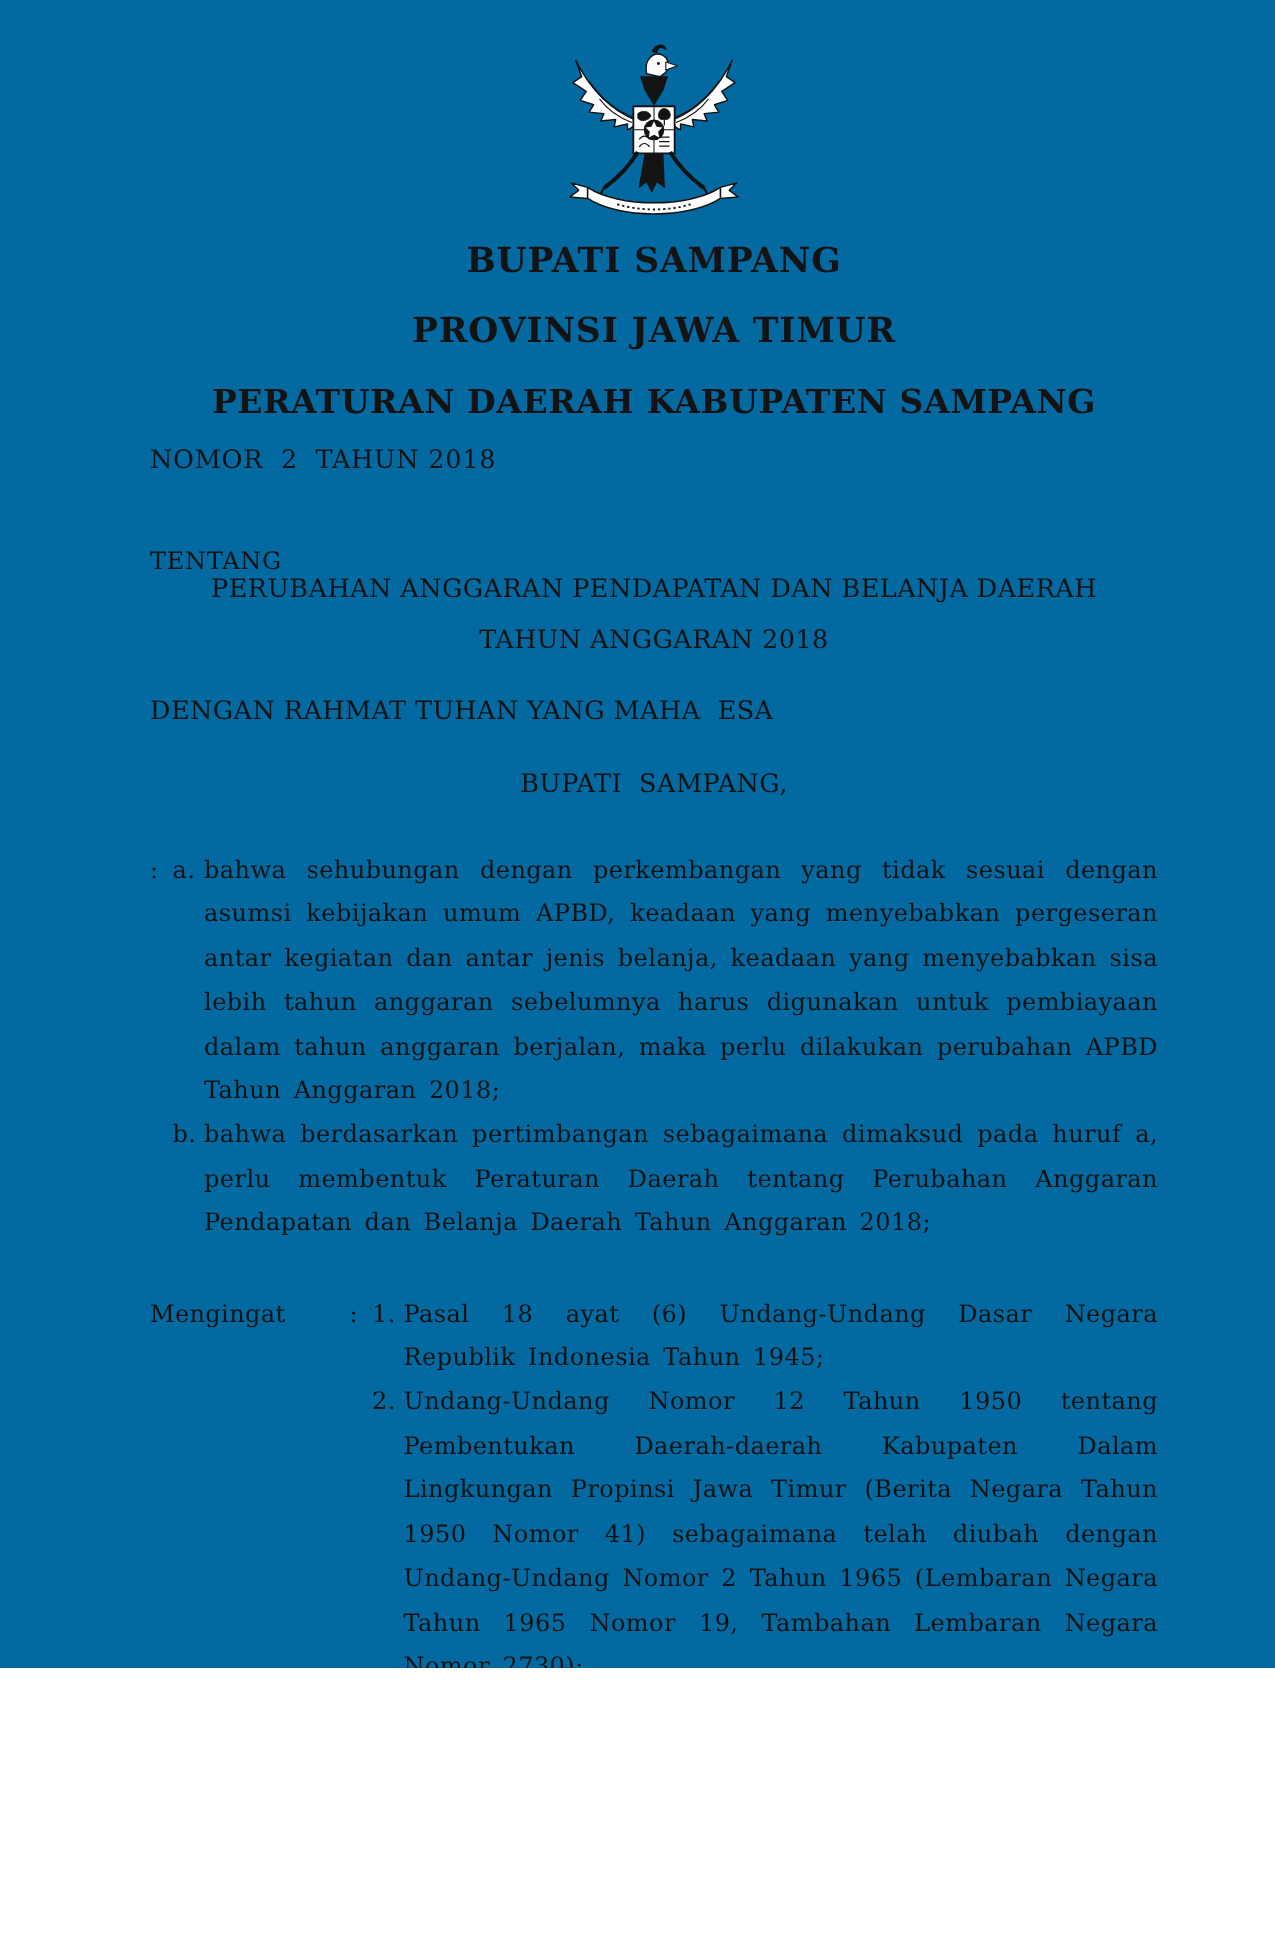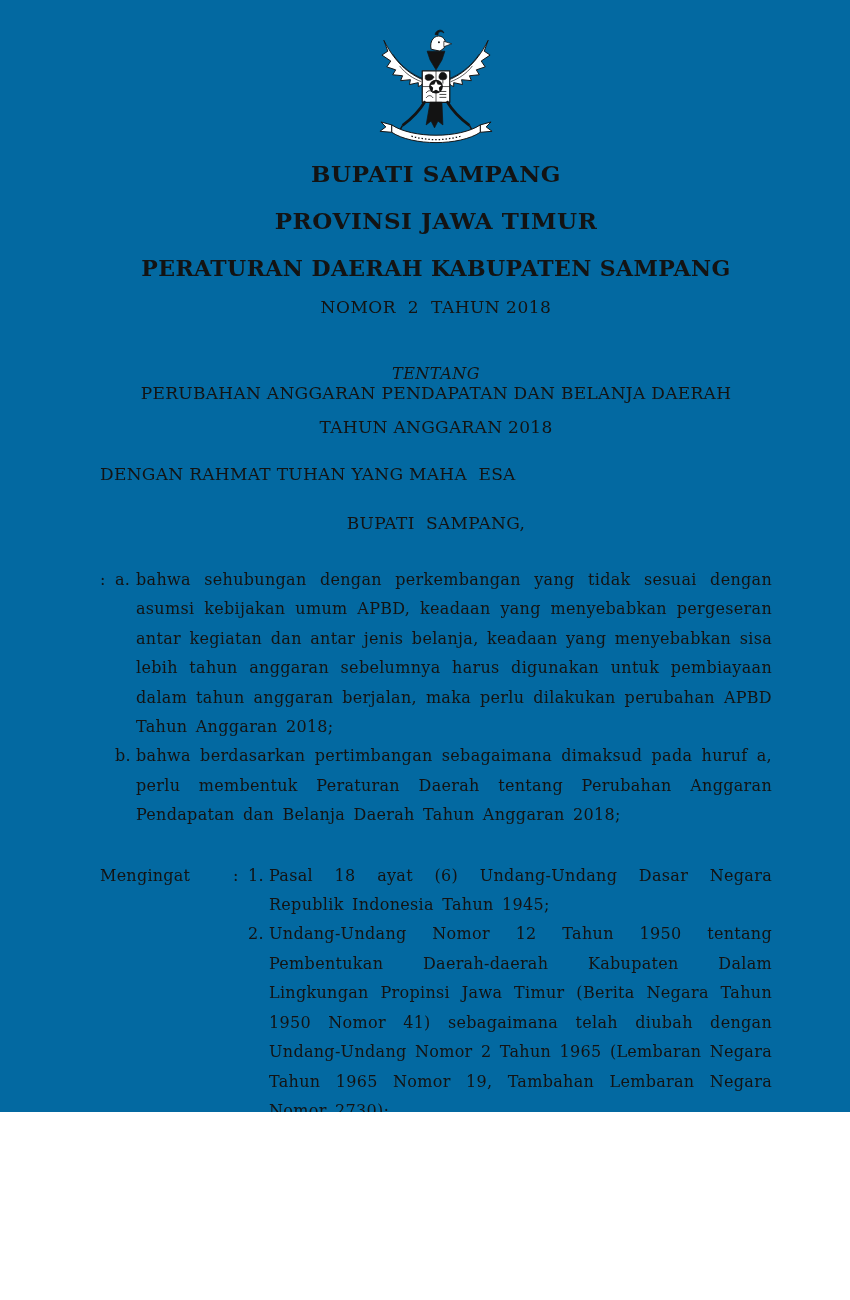--- a/index.html
+++ b/index.html
@@ -32,31 +32,30 @@
   .doc-title {
     font-size: 22px;
     font-weight: bold;
     text-align: center;
     line-height: 28px;
     letter-spacing: 0.4px;
     margin-top: 18px;
   }
   .doc-number {
     font-size: 17px;
-    text-align: center;
+    text-align: left;
     margin-top: 15px;
     white-space: pre-wrap;
     letter-spacing: 0.5px;
   }
   .tentang {
     font-size: 16px;
-    text-align: center;
+    text-align: left;
     margin-top: 47px;
     letter-spacing: 0.5px;
-    font-style: italic;
   }
   .subject-1 {
     font-size: 17px;
     text-align: center;
     letter-spacing: 0.3px;
   }
   .subject-2 {
     font-size: 17px;
     text-align: center;
     margin-top: 14px;

